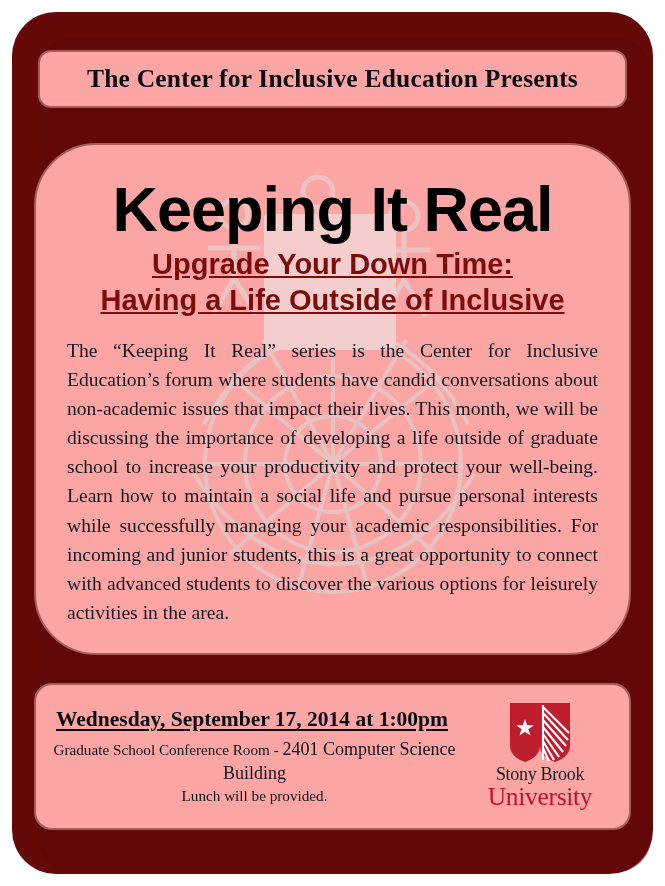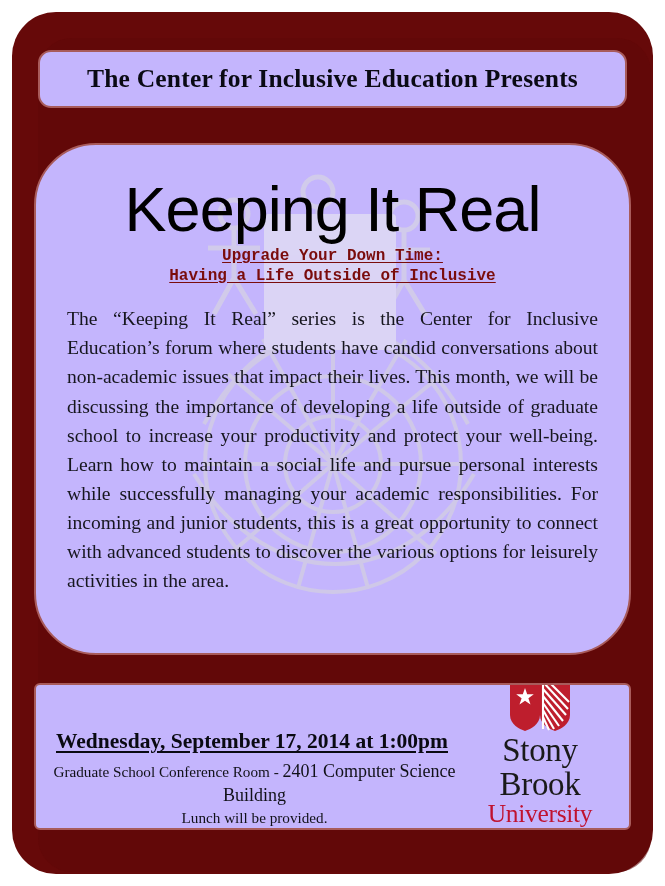--- a/index.html
+++ b/index.html
@@ -34,21 +34,21 @@
     width: 613px;
     height: 834px;
     border-radius: 34px;
     background: #5e0707;
     opacity: .55;
   }
 
   
   .panel {
     position: absolute;
-    background: #c4b5fd;
+    background: #fca5a5;
     border: 2px solid #a85b5b;
     box-sizing: border-box;
   }
 
   
   .panel-header {
     left: 38px;
     top: 50px;
     width: 589px;
     height: 58px;
@@ -89,35 +89,35 @@
   }
 
   .main-inner {
     position: relative;
     padding: 22px 26px 0 26px;
     z-index: 2;
   }
 
   .title-main {
     font-family: "Liberation Sans", sans-serif;
-    font-weight: normal;
+    font-weight: bold;
     font-size: 63px;
     line-height: 1.02;
     color: #000000;
     text-align: center;
     letter-spacing: -1px;
     margin: 10px 0 2px 0;
   }
 
   .subtitle {
     text-align: center;
     color: #7a0c0c;
-    font-family: Liberation Mono, monospace;
+    font-family: Liberation Sans, sans-serif;
     font-weight: bold;
-    font-size: 16px;
+    font-size: 29px;
     line-height: 1.22;
     margin: 6px 0 0 0;
   }
   .subtitle span {
     text-decoration: underline;
     text-underline-offset: 2px;
   }
 
   .body-copy {
     margin: 18px 5px 3px 5px;
@@ -128,23 +128,23 @@
     text-align: justify;
     text-justify: inter-word;
   }
 
   
   .panel-bottom {
     left: 34px;
     top: 683px;
     width: 597px;
     height: 147px;
-    border-radius: 6px;
+    border-radius: 18px;
     display: flex;
-    align-items: flex-end;
+    align-items: center;
     overflow: hidden;
   }
   .bottom-left {
     flex: 1 1 auto;
     padding: 0 4px 0 16px;
     min-width: 0;
   }
   .event-date {
     font-family: "Liberation Serif", serif;
     font-weight: bold;
@@ -176,21 +176,21 @@
     position: relative;
   }
   .sb-shield-wrap {
     display: block;
     margin: 0 auto 1px auto;
     width: 66px;
     height: 62px;
   }
   .sb-name {
     font-family: "Liberation Serif", serif;
-    font-size: 33px;
+    font-size: 18px;
     line-height: 1.02;
     color: #1a1a1a;
     letter-spacing: -.3px;
   }
   .sb-univ {
     font-family: Liberation Serif, serif;
     font-size: 25.5px;
     line-height: 1.05;
     color: #c0122f;
     letter-spacing: -.3px;

